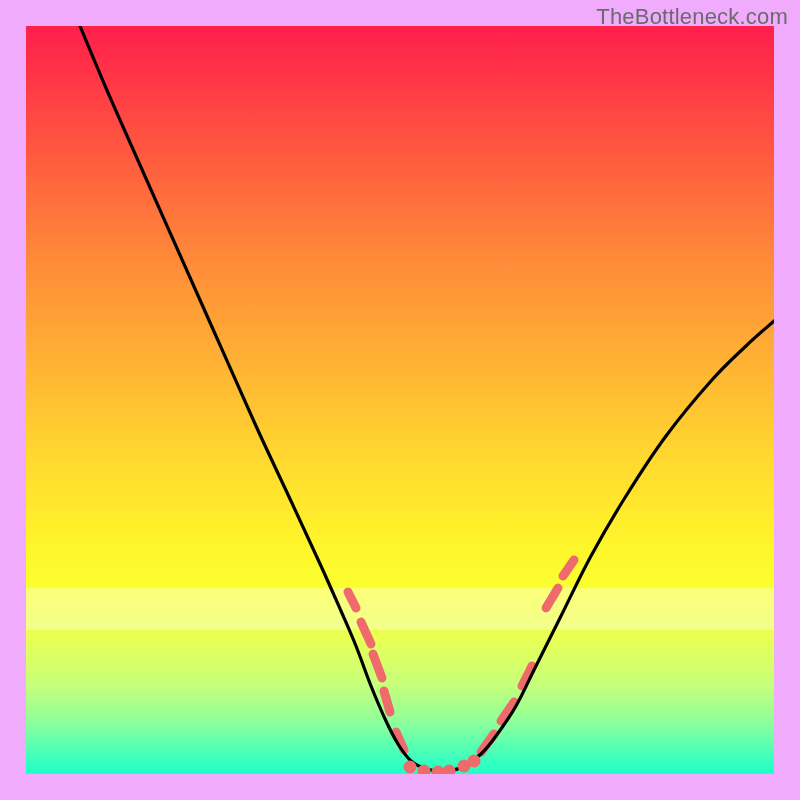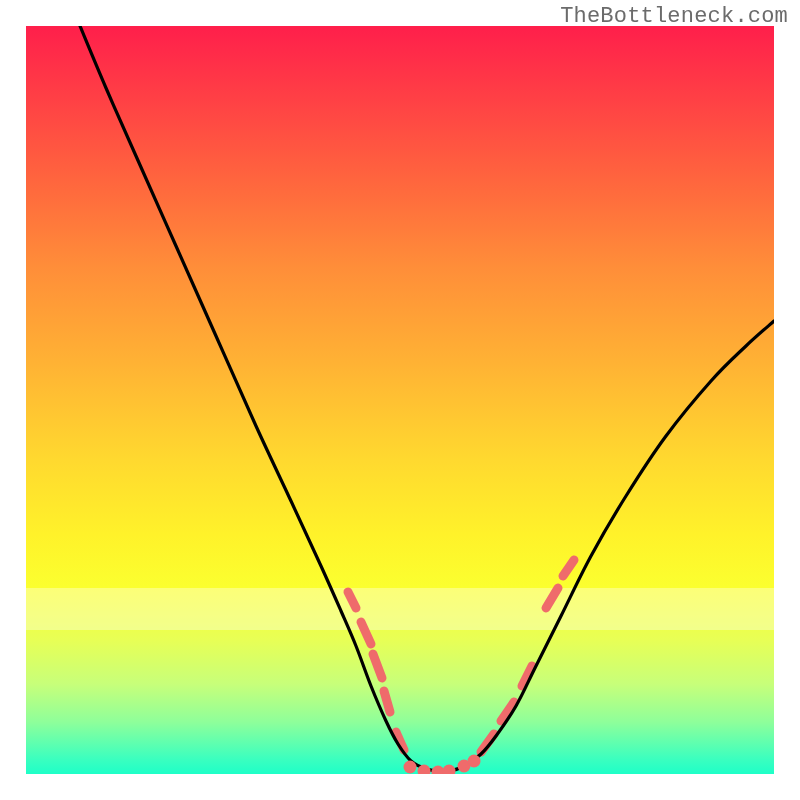--- a/index.html
+++ b/index.html
@@ -10,22 +10,21 @@
     background: #000;
     overflow: hidden;
     font-family: Arial, Helvetica, sans-serif;
   }
   .frame {
     position: absolute;
     left: 0;
     top: 0;
     width: 800px;
     height: 800px;
-    background: #ffffff;
-    font-family: Liberation Mono, monospace;
+    background: #f0abfc;
   }
   .plot {
     position: absolute;
     left: 26px;
     top: 26px;
     width: 748px;
     height: 748px;
     overflow: hidden;
   }
   .gradient {

